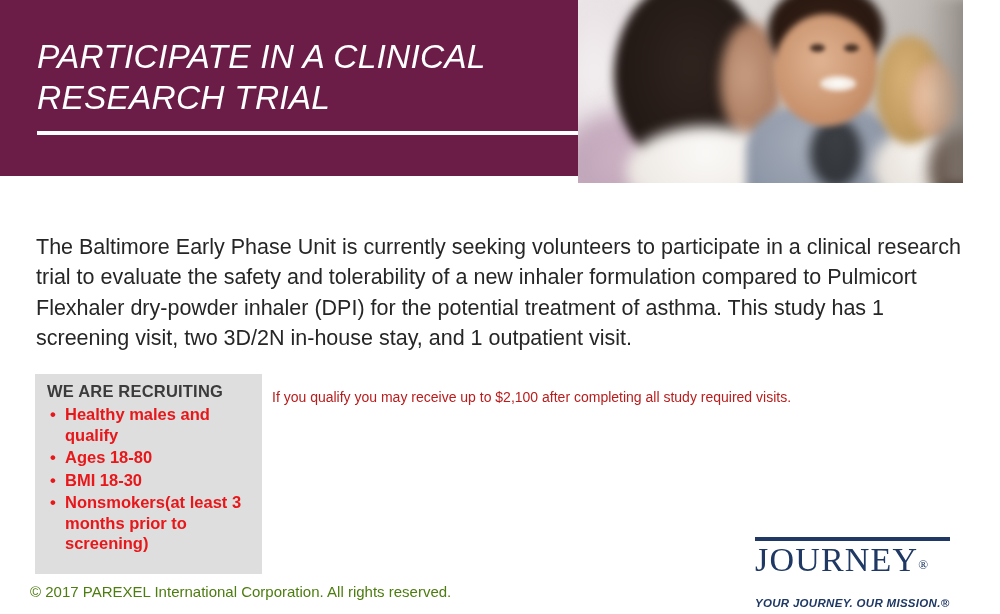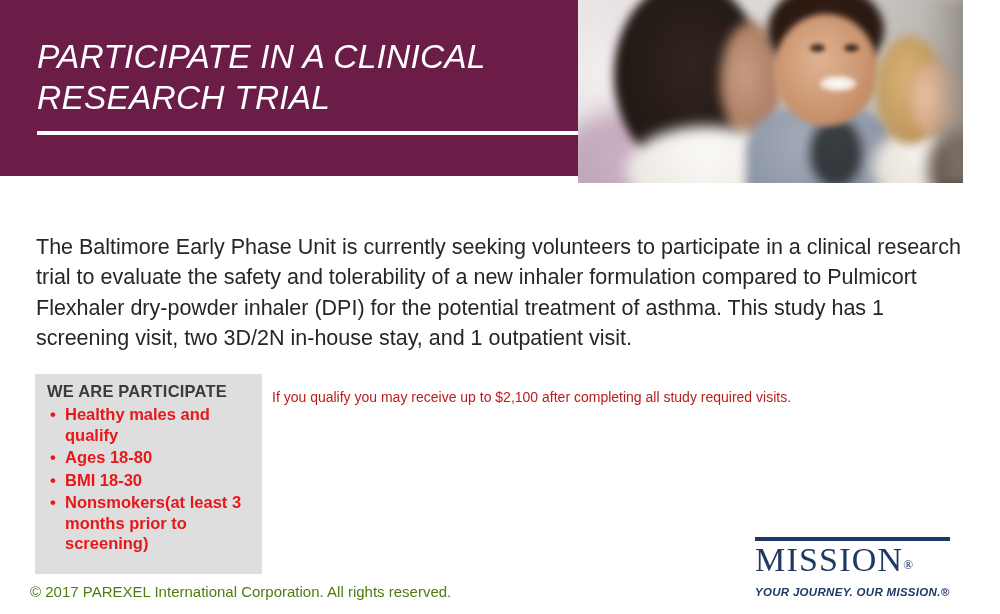--- a/index.html
+++ b/index.html
@@ -254,21 +254,21 @@
     font-size: 13px;
     vertical-align: 2px;
     letter-spacing: 0;
   }
   #logo-tagline {
     font-size: 11.5px;
     font-style: italic;
     font-weight: bold;
     letter-spacing: 0.3px;
     color: #1F3864;
-    margin-top: 3px;
+    margin-top: 14px;
     white-space: nowrap;
   }
 
   
   #copyright {
     position: absolute;
     left: 30px;
     top: 582px;
     font-size: 15px;
     line-height: 20px;
@@ -307,21 +307,21 @@
     <div class="ph" id="ph-right-dark"></div>
     <div class="ph" id="ph-right-edge"></div>
   </div>
 
 </div>
 
 <p id="intro-paragraph">The Baltimore Early Phase Unit is currently seeking volunteers to participate in a clinical research trial to evaluate the safety and tolerability of a new inhaler formulation compared to Pulmicort Flexhaler dry-powder inhaler (DPI) for the potential treatment of asthma. This study has 1 screening visit, two 3D/2N in-house stay, and 1 outpatient visit.</p>
 
 <div id="recruiting-box">
 
-  <div id="recruiting-heading">WE ARE PARTICIPATE</div>
+  <div id="recruiting-heading">WE ARE RECRUITING</div>
 
   <ul id="recruiting-list">
     <li>
       <span class="bullet">•</span>
       <span>Healthy males and qualify</span>
     </li>
     <li>
       <span class="bullet">•</span>
       <span>Ages 18-80</span>
     </li>
@@ -334,17 +334,17 @@
       <span>Nonsmokers(at least 3 months prior to screening)</span>
     </li>
   </ul>
 
 </div>
 
 <p id="qualify-text">If you qualify you may receive up to $2,100 after completing all study required visits.</p>
 
 <div id="logo">
   <div id="logo-rule"></div>
-  <div id="logo-wordmark"><span>MISSION</span><span class="reg">®</span></div>
+  <div id="logo-wordmark"><span>JOURNEY</span><span class="reg">®</span></div>
   <div id="logo-tagline">YOUR JOURNEY. OUR MISSION.®</div>
 </div>
 
 <div id="copyright">© 2017 PAREXEL International Corporation. All rights reserved.</div>
 
 </body></html>

